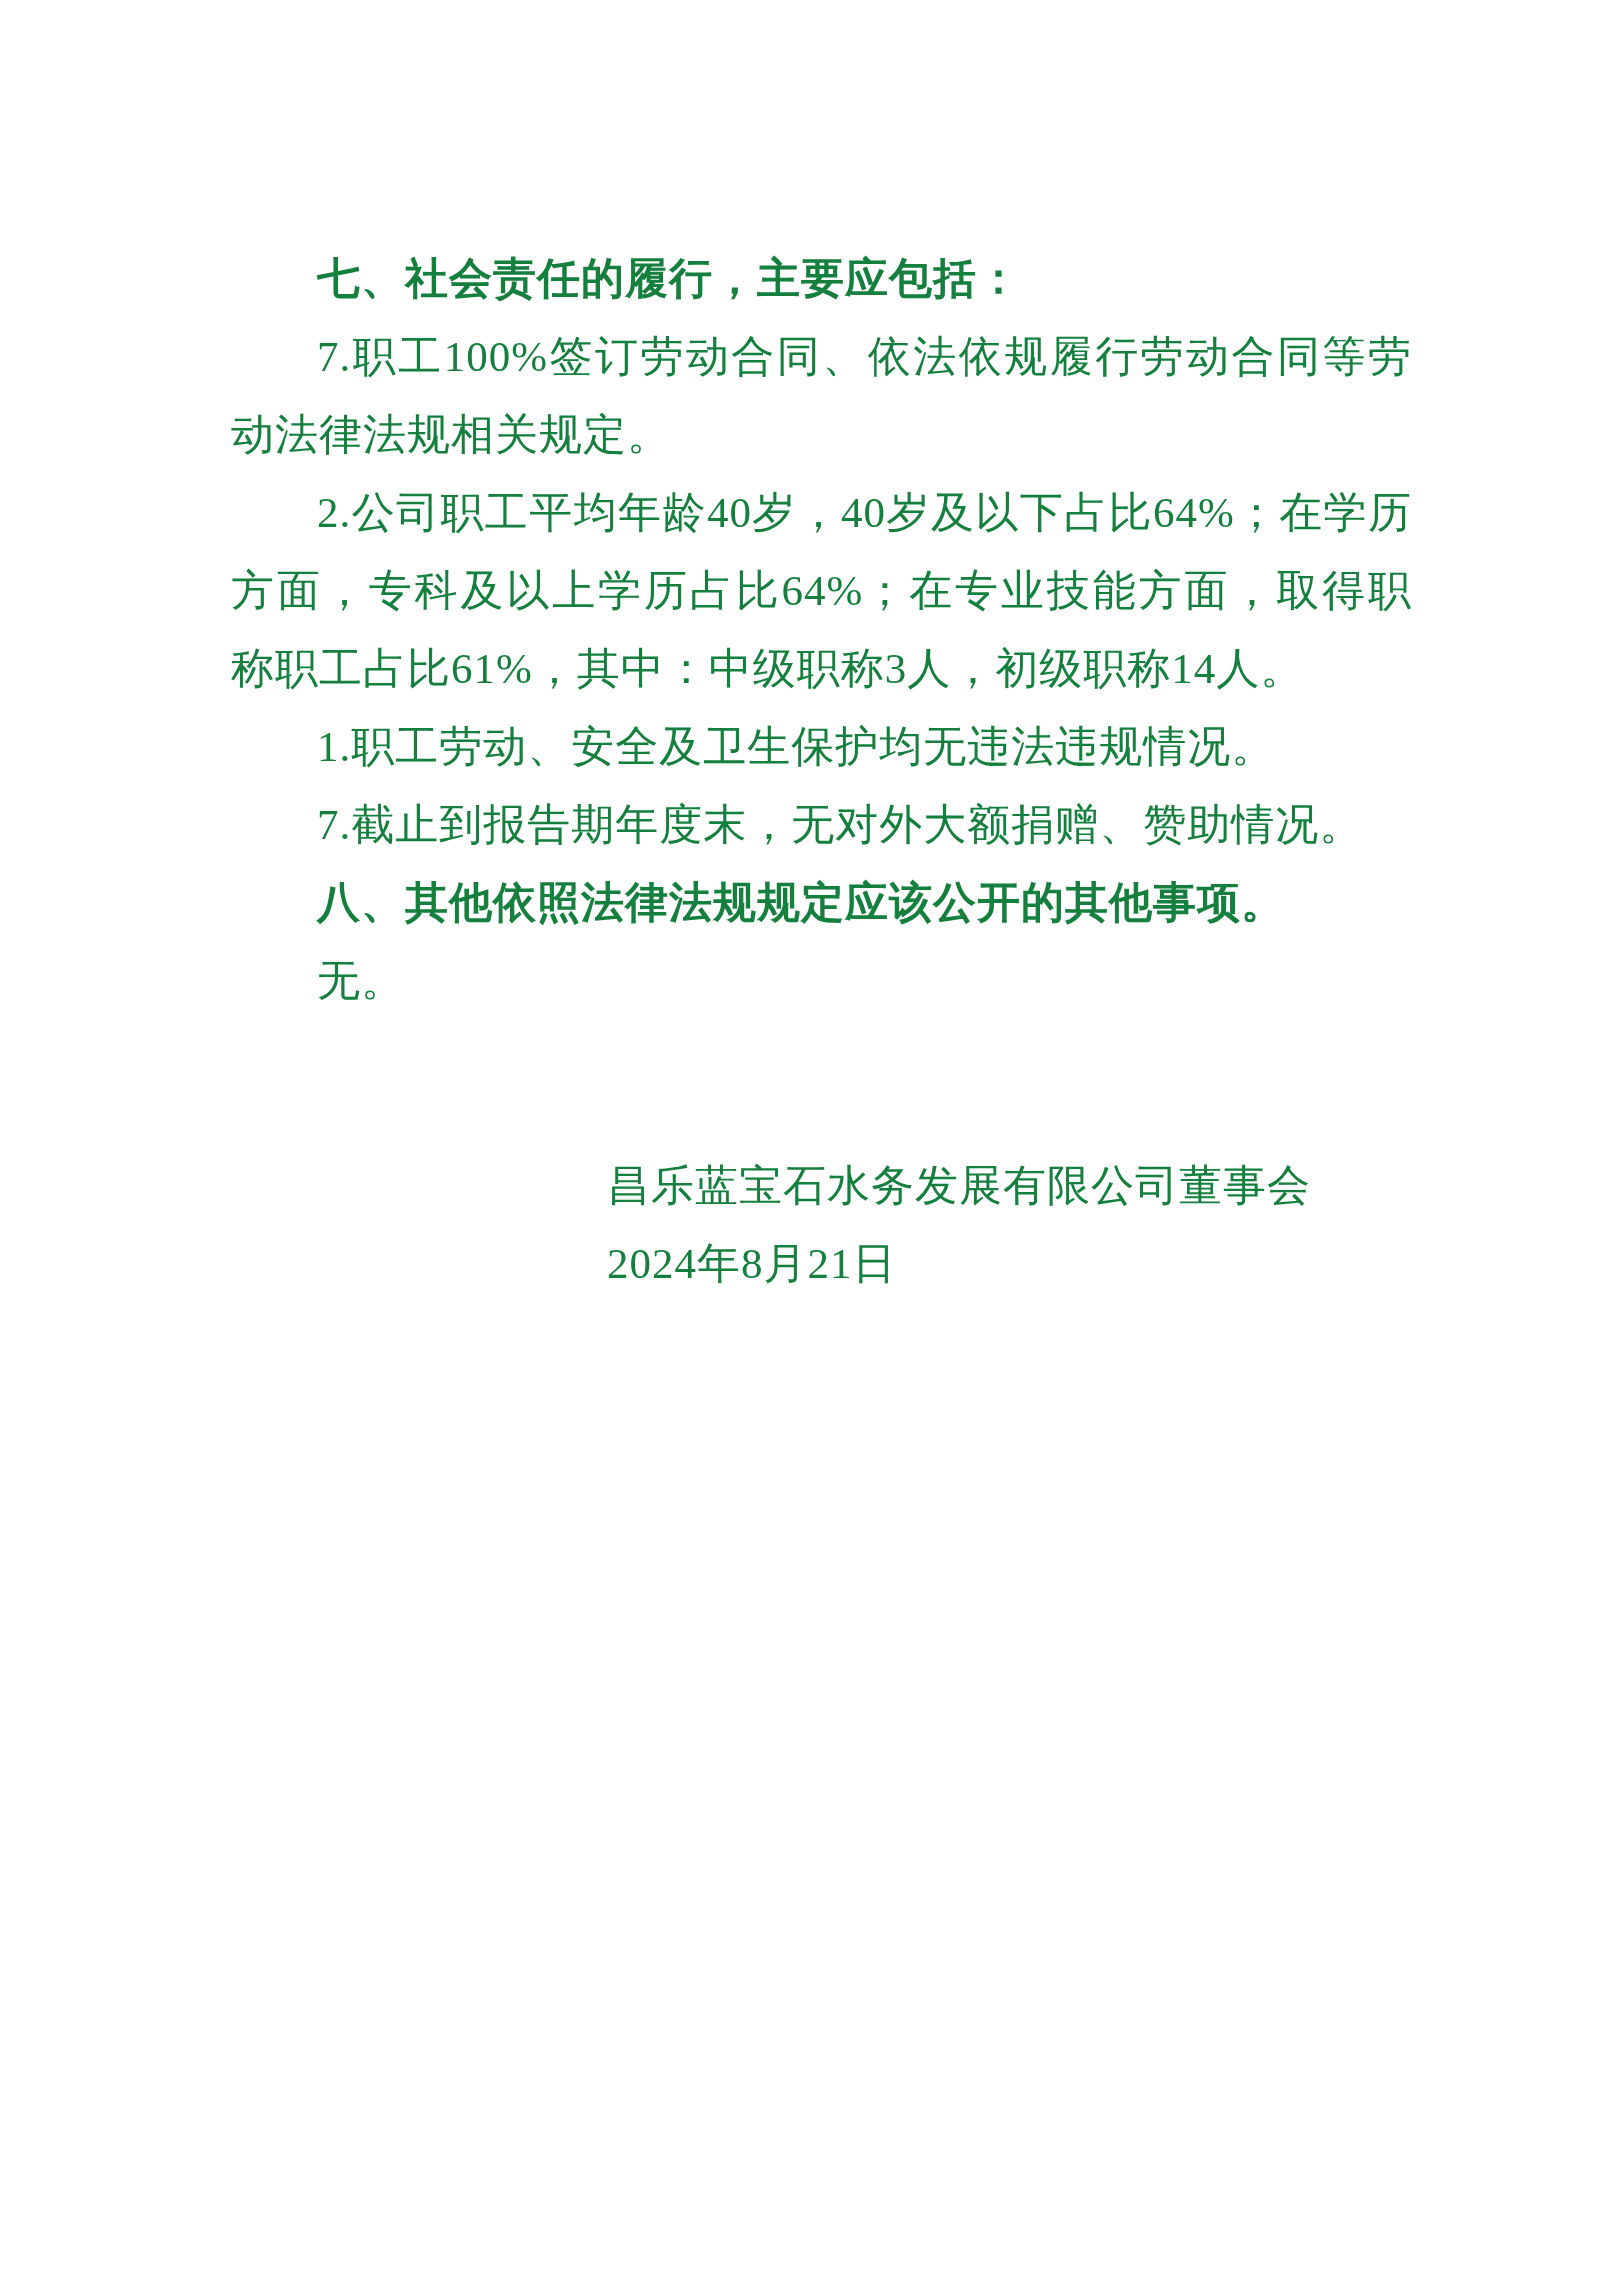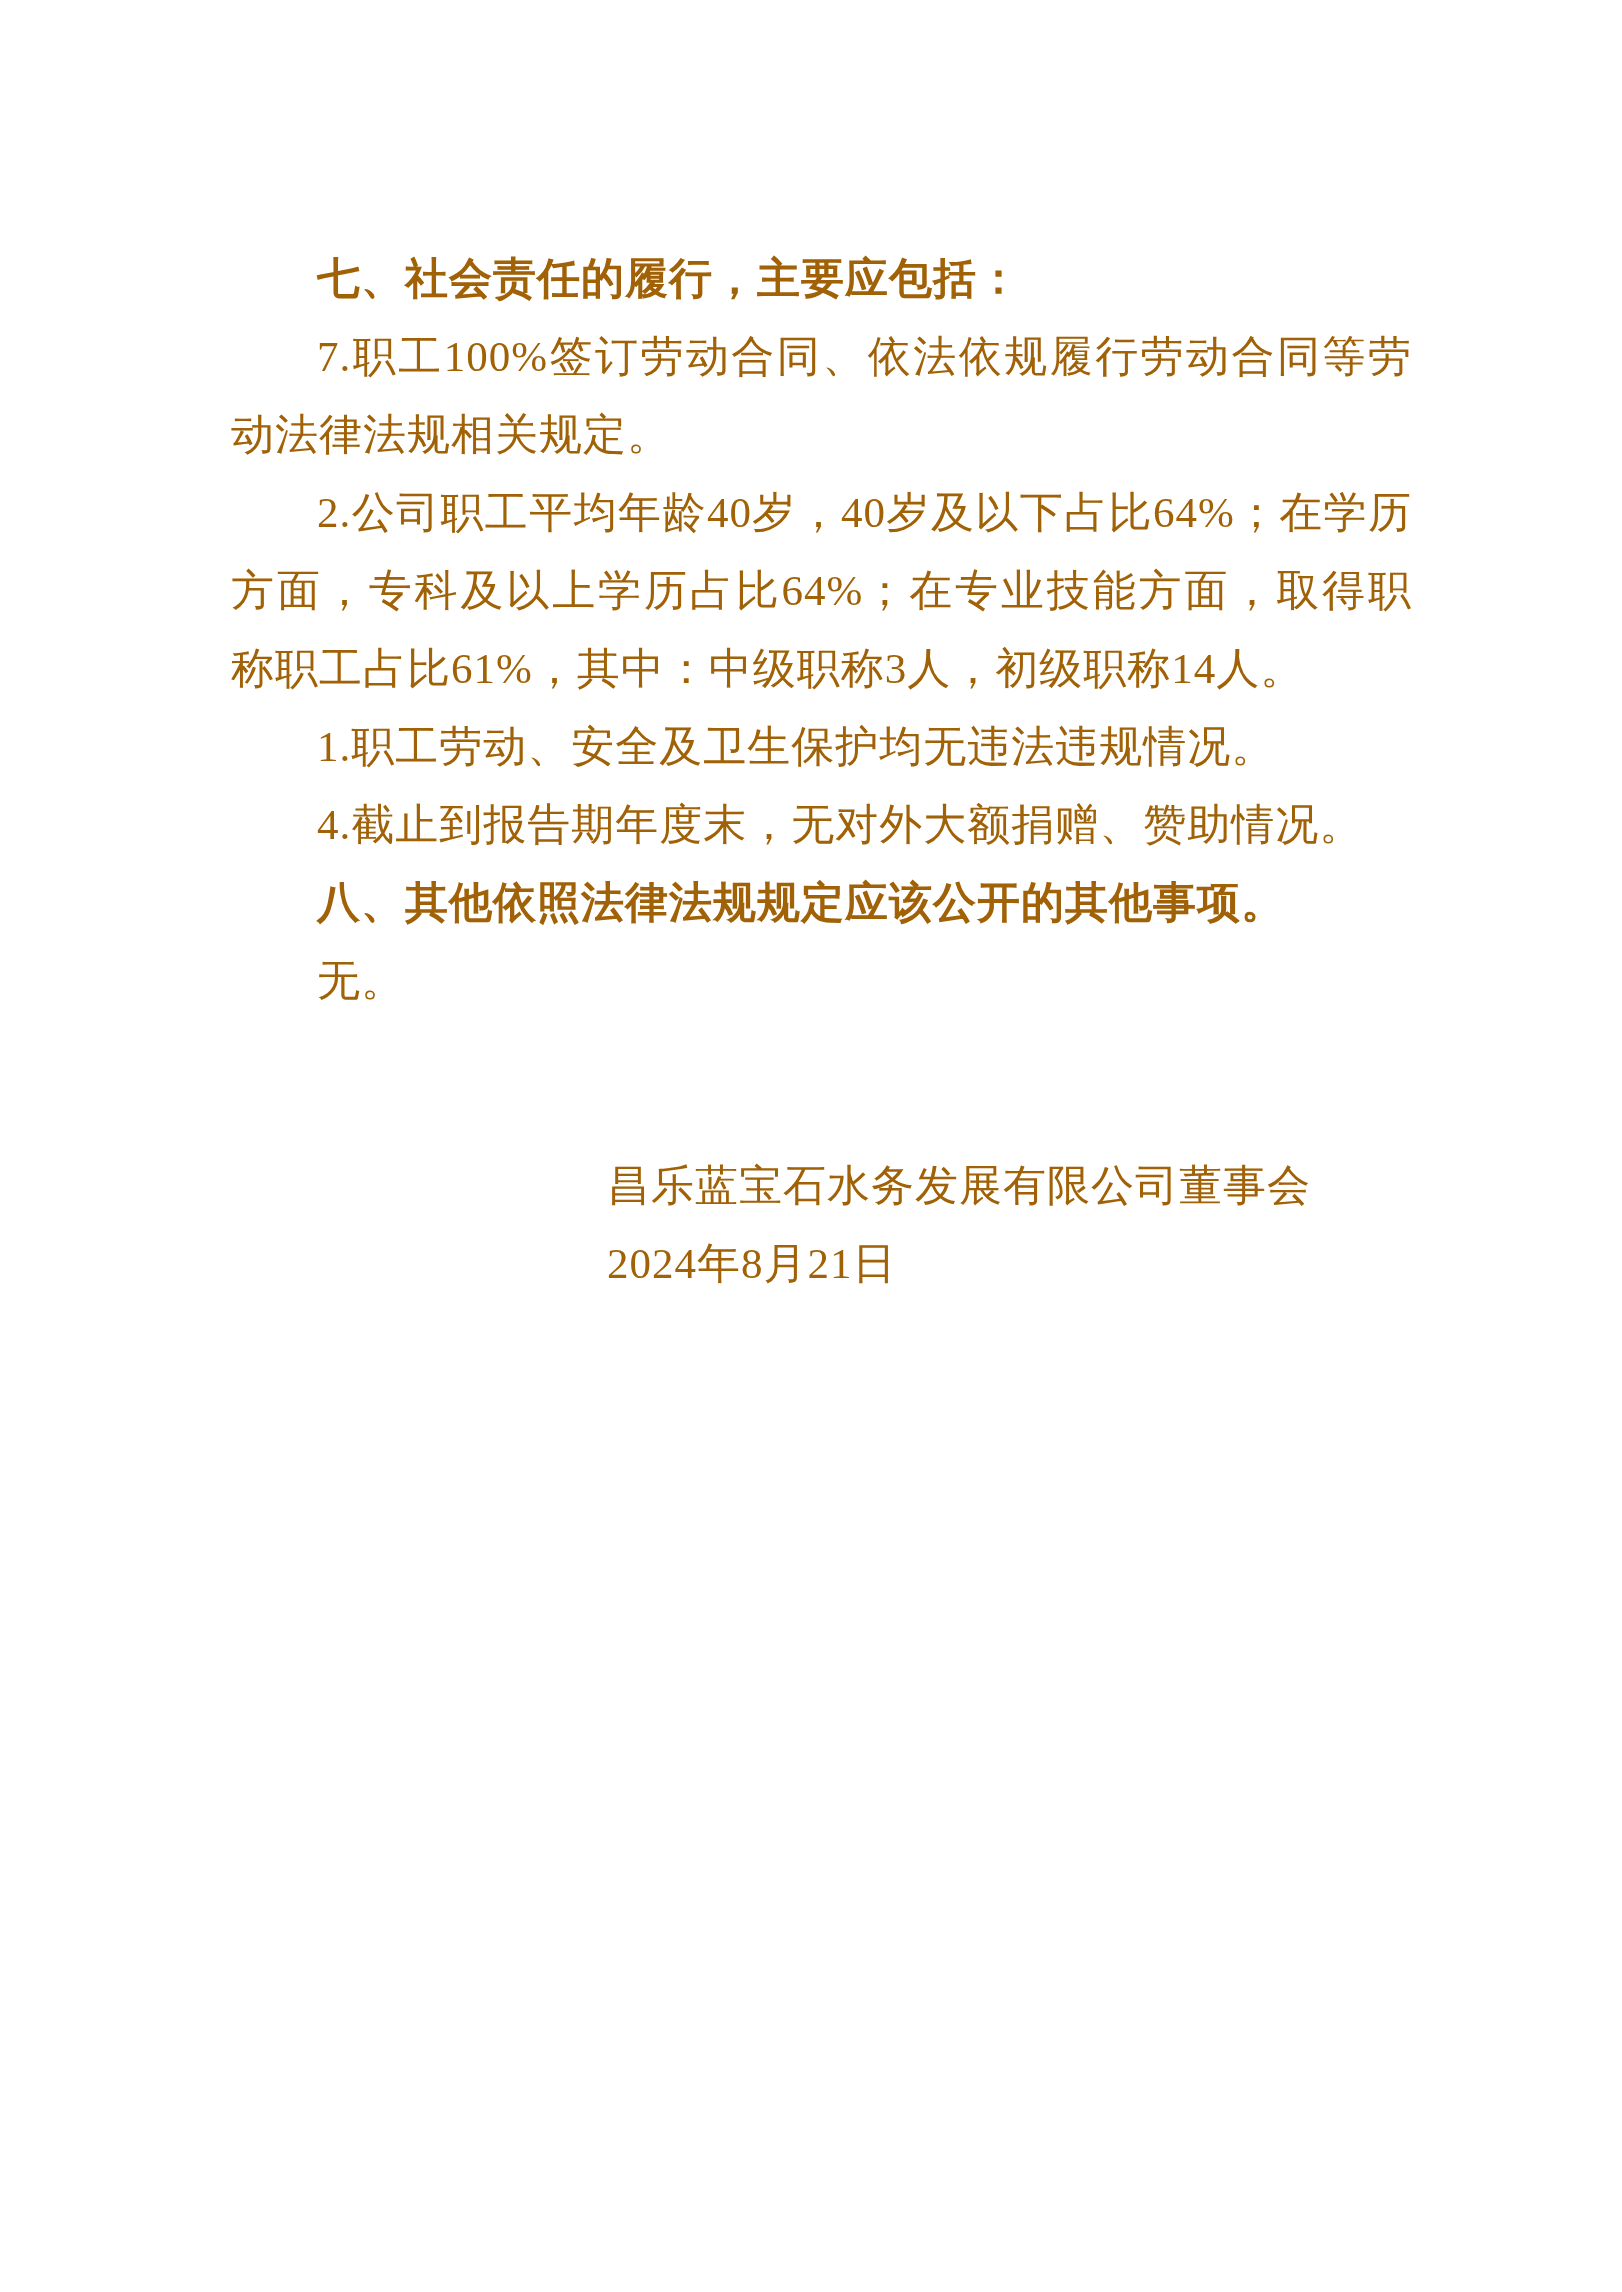--- a/index.html
+++ b/index.html
@@ -7,21 +7,21 @@
     padding:0;
     background:#ffffff;
   }
   .page{
     position:relative;
     width:1622px;
     height:2293px;
     background:#ffffff;
     overflow:hidden;
     font-family:"Liberation Serif","DejaVu Serif",serif;
-    color:#a16207;
+    color:#15803d;
   }
   .content{
     position:absolute;
     left:231px;
     top:240px;
     width:1181px;
     font-size:43px;
     line-height:78px;
     text-align:justify;
     letter-spacing:1px;
@@ -51,21 +51,21 @@
   <div class="content">
 
     <p class="heading">七、社会责任的履行，主要应包括：</p>
 
     <p class="para">7.职工100%签订劳动合同、依法依规履行劳动合同等劳动法律法规相关规定。</p>
 
     <p class="para">2.公司职工平均年龄40岁，40岁及以下占比64%；在学历方面，专科及以上学历占比64%；在专业技能方面，取得职称职工占比61%，其中：中级职称3人，初级职称14人。</p>
 
     <p class="para">1.职工劳动、安全及卫生保护均无违法违规情况。</p>
 
-    <p class="para">4.截止到报告期年度末，无对外大额捐赠、赞助情况。</p>
+    <p class="para">7.截止到报告期年度末，无对外大额捐赠、赞助情况。</p>
 
     <p class="heading">八、其他依照法律法规规定应该公开的其他事项。</p>
 
     <p class="para">无。</p>
 
     <div class="signature">
       <p>昌乐蓝宝石水务发展有限公司董事会</p>
       <p>2024年8月21日</p>
     </div>
 

